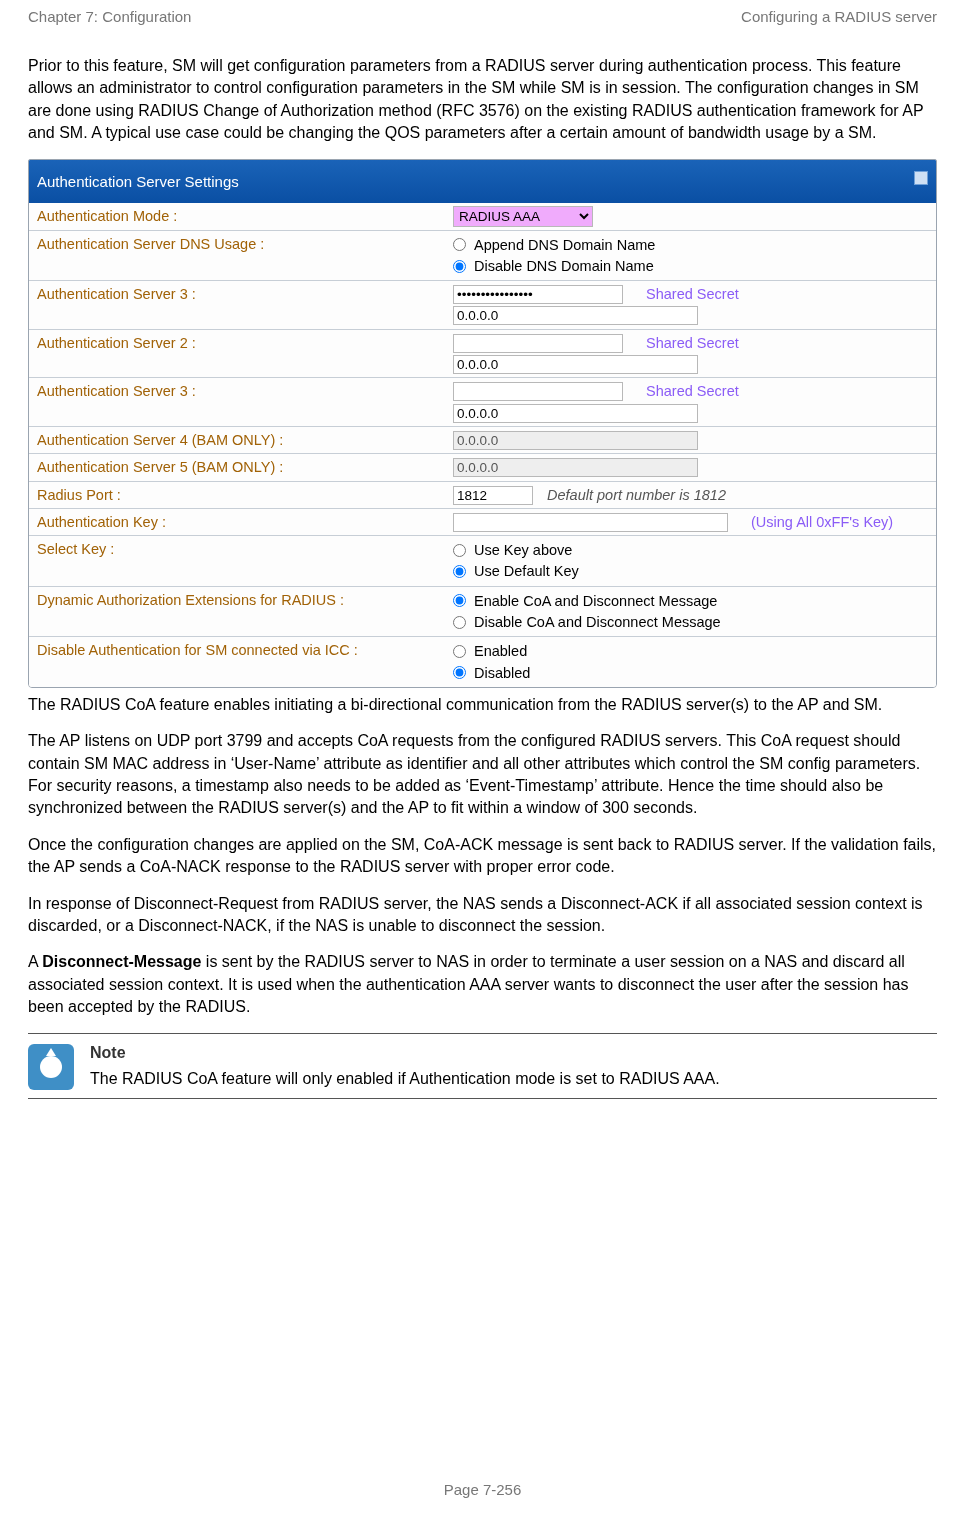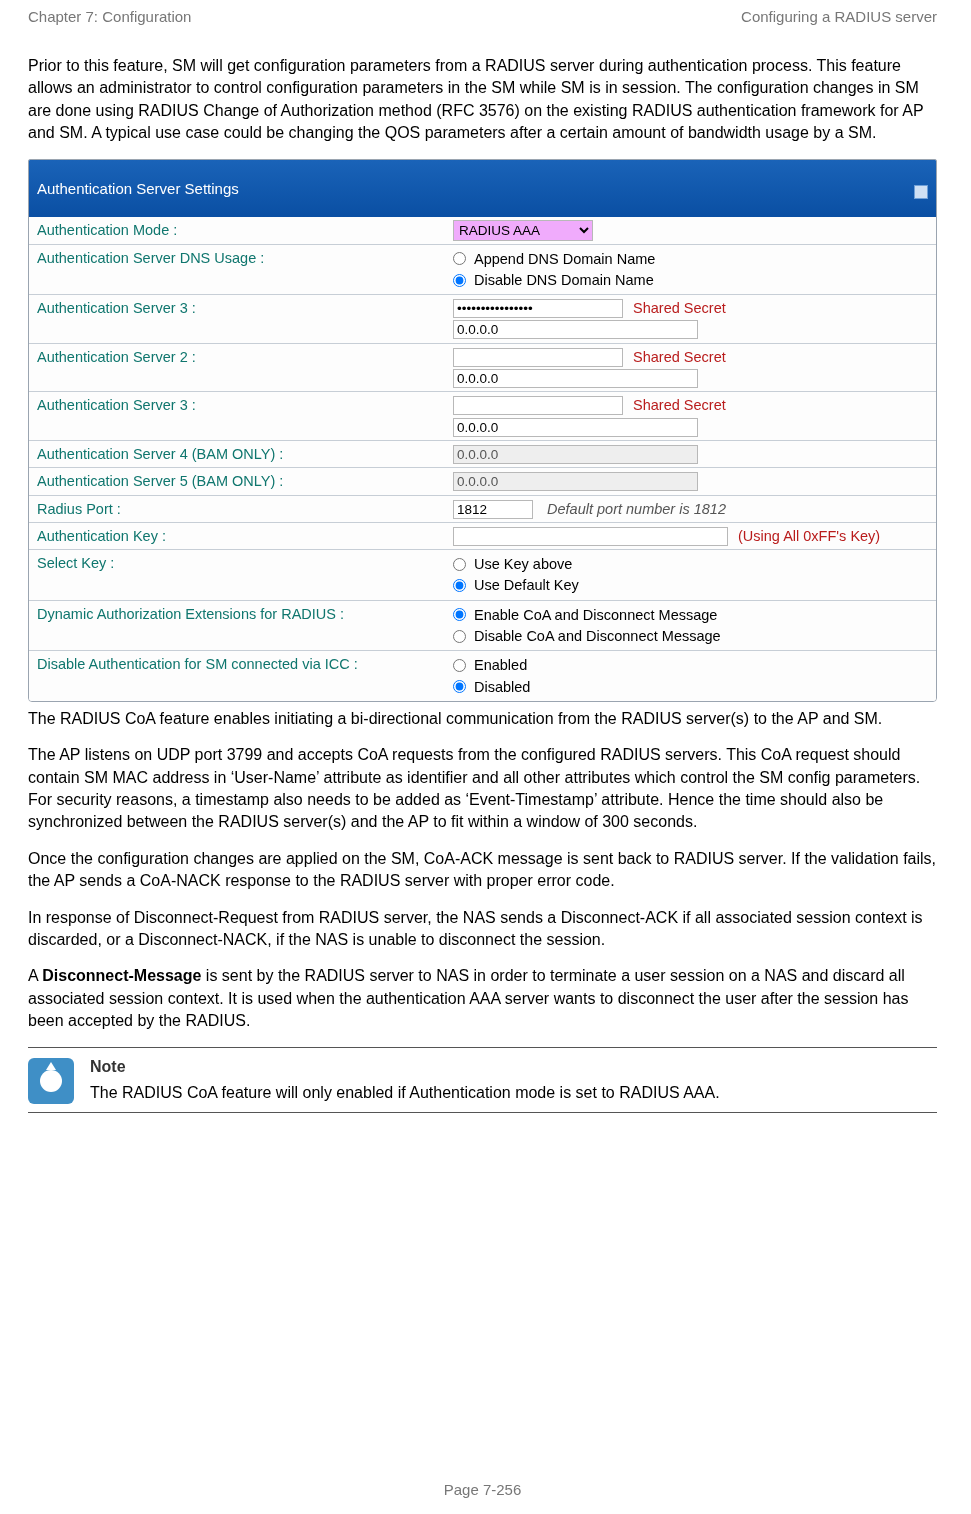--- a/index.html
+++ b/index.html
@@ -45,24 +45,24 @@
   .panel {
     border: 1px solid #9aa4b0;
     border-radius: 2px 2px 4px 4px;
     overflow: hidden;
     margin-bottom: 6px;
   }
   .panel-hdr {
     background: linear-gradient(#1a63b8, #0a4fa3);
     color: #fff;
     font-size: 15px;
-    padding: 18px 8px;
+    padding: 11px 8px;
     display: flex;
     justify-content: space-between;
-    align-items: flex-end;
+    align-items: flex-start;
   }
   .panel-hdr .collapse {
     width: 12px; height: 12px;
     background: #cfe0f4;
     border:1px solid #6fa0d8;
     display:inline-block;
   }
   table.cfg {
     width: 100%;
     border-collapse: collapse;
@@ -70,21 +70,21 @@
   }
   table.cfg tr { border-top: 1px solid #c7ced6; }
   table.cfg tr:first-child { border-top: none; }
   table.cfg td {
     padding: 3px 8px;
     vertical-align: top;
     background: #fdfdfd;
   }
   table.cfg td.label {
     width: 400px;
-    color: #0f766e;
+    color: #a16207;
   }
   .subline { margin-top:1px; }
   input.txt {
     font-family: Arial;
     font-size: 13.5px;
     padding: 1px 3px;
     border: 1px solid #b8b8b8;
     background: #fff;
     box-sizing: border-box;
   }
@@ -94,21 +94,21 @@
   }
   select.sel {
     font-size: 13.5px;
     border:1px solid #b8b8b8;
     background:#f0abfc;
     padding:1px 1px;
   }
   .radio-row { display:flex; align-items:center; gap:4px; margin:1px 0; }
   .radio-row input[type=radio] { margin:0 4px 0 0; }
   .italic { font-style: italic; color:#555; }
-  .aux { color:#b91c1c; margin-left:6px; }
+  .aux { color:#8b5cf6; margin-left:19px; }
   .bold { font-weight: bold; }
 
   .note-box {
     border-top: 1px solid #555;
     border-bottom: 1px solid #555;
     padding: 6px 0 8px 0;
     display: flex;
     gap: 16px;
     align-items: flex-start;
     margin-top: 4px;

